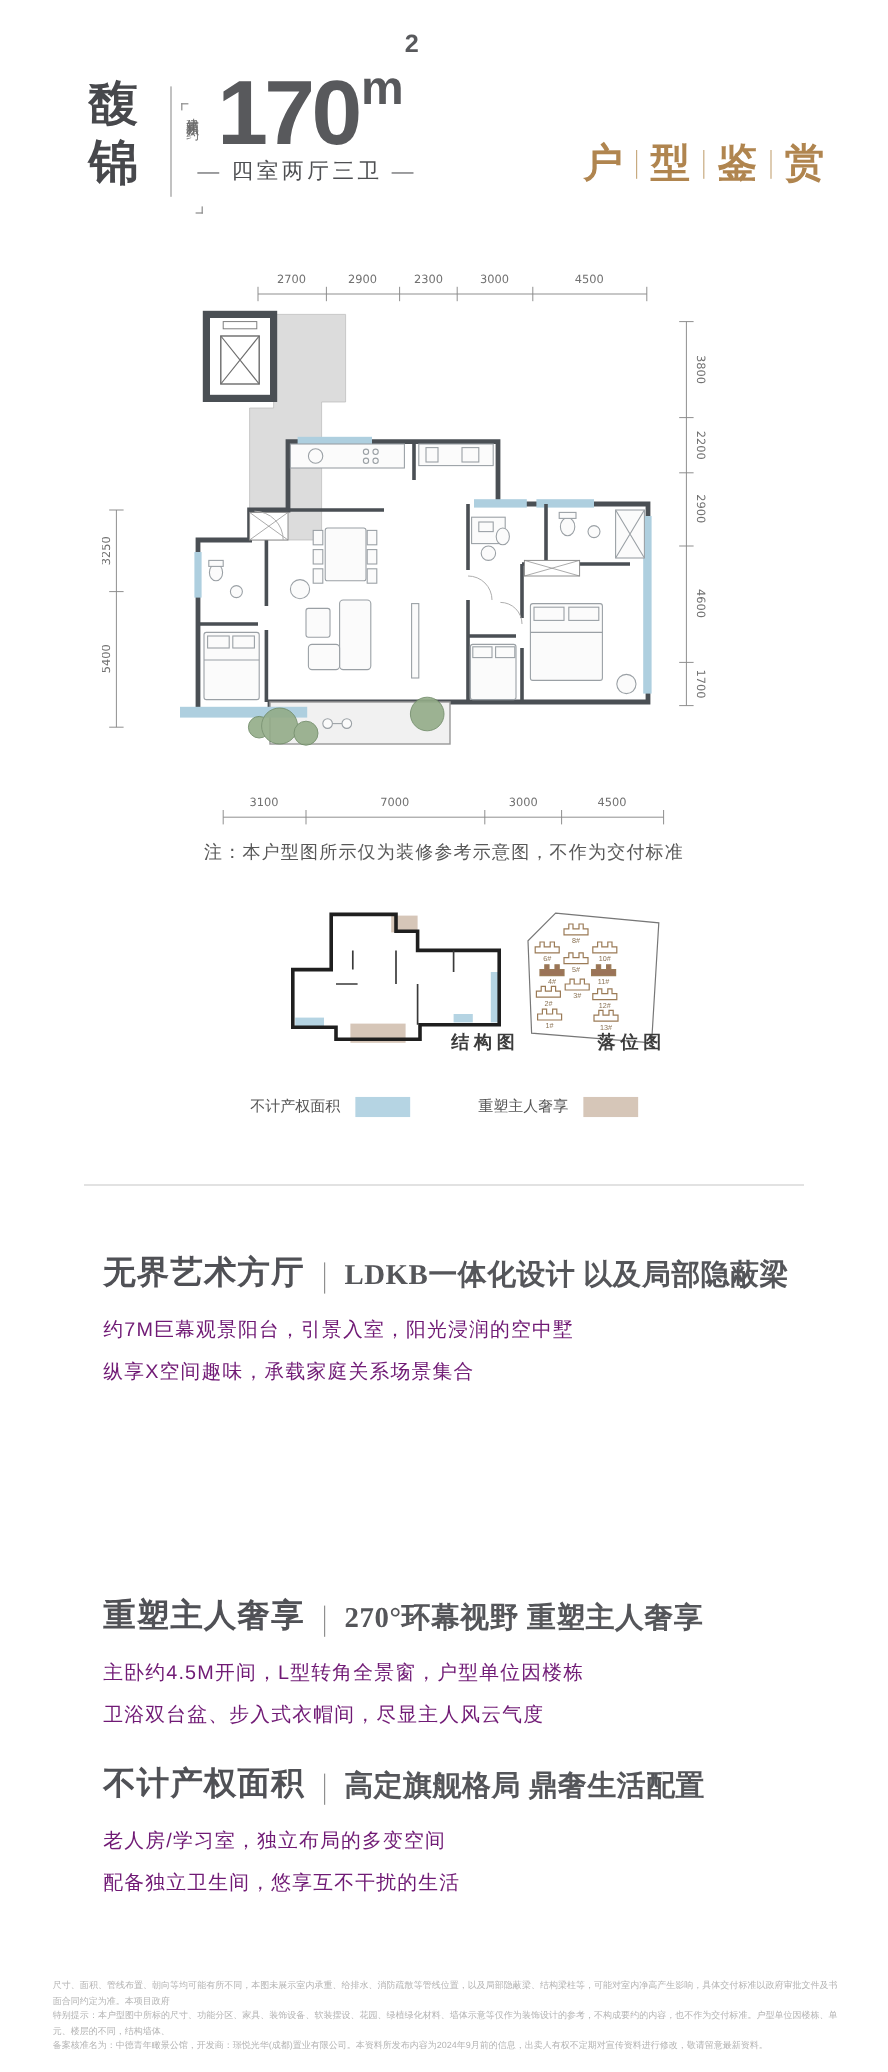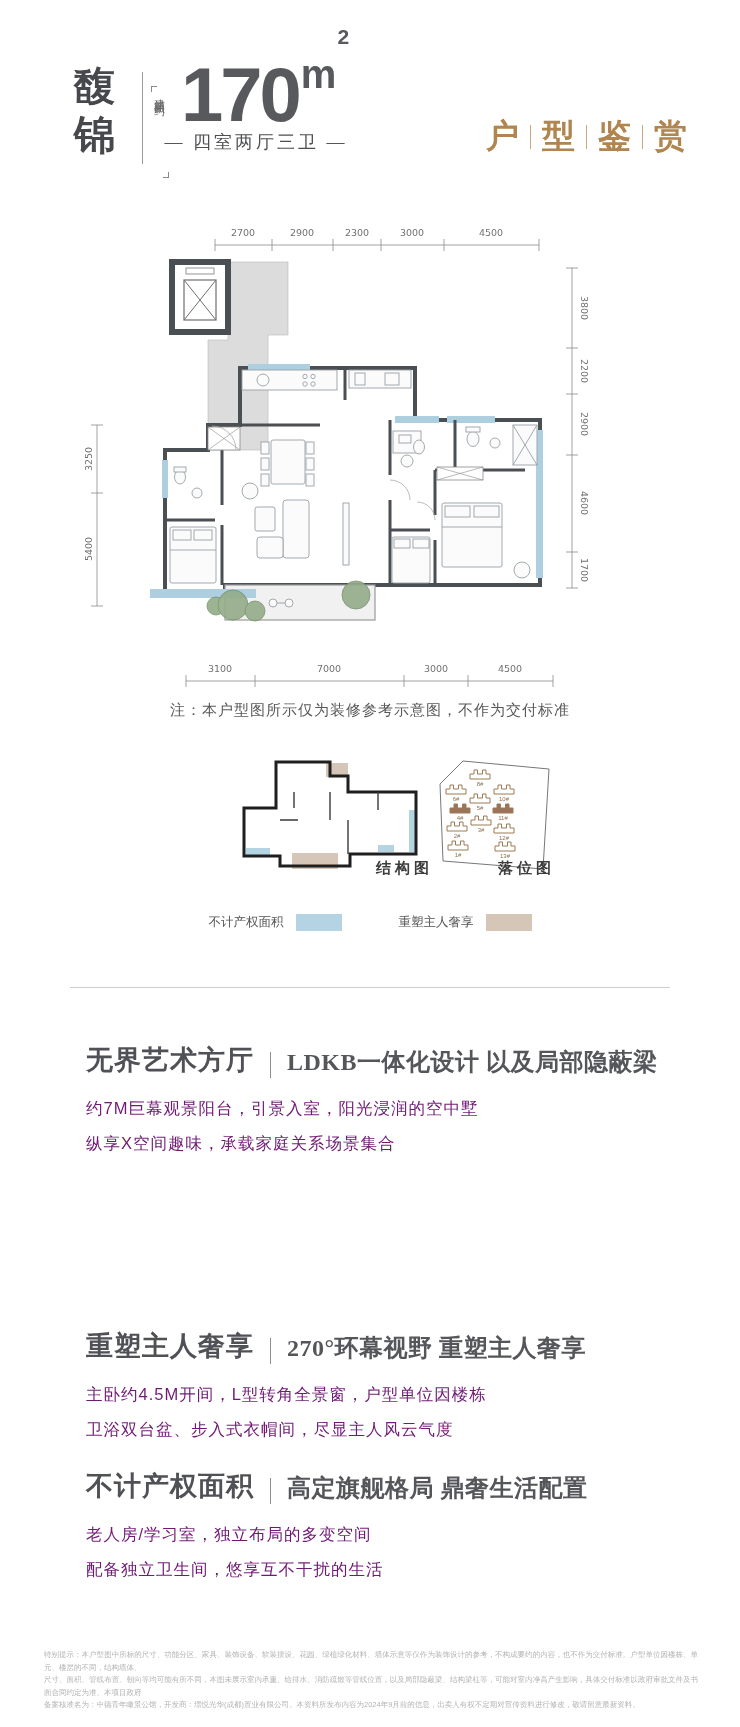--- a/index.html
+++ b/index.html
@@ -313,18 +313,18 @@
       <span class="f-sep"></span>
       <span class="f-sub">高定旗舰格局 鼎奢生活配置</span>
     </div>
     <div class="f-body">
       <div>老人房/学习室，独立布局的多变空间</div>
       <div>配备独立卫生间，悠享互不干扰的生活</div>
     </div>
   </div>
 
   <div class="footer">
+    <div>尺寸、面积、管线布置、朝向等均可能有所不同，本图未展示室内承重、给排水、消防疏散等管线位置，以及局部隐蔽梁、结构梁柱等，可能对室内净高产生影响，具体交付标准以政府审批文件及书面合同约定为准。本项目政府</div>
     <div>特别提示：本户型图中所标的尺寸、功能分区、家具、装饰设备、软装摆设、花园、绿植绿化材料、墙体示意等仅作为装饰设计的参考，不构成要约的内容，也不作为交付标准。户型单位因楼栋、单元、楼层的不同，结构墙体、</div>
-    <div>尺寸、面积、管线布置、朝向等均可能有所不同，本图未展示室内承重、给排水、消防疏散等管线位置，以及局部隐蔽梁、结构梁柱等，可能对室内净高产生影响，具体交付标准以政府审批文件及书面合同约定为准。本项目政府</div>
     <div>备案核准名为：中德青年瞰景公馆，开发商：璟悦光华(成都)置业有限公司。本资料所发布内容为2024年9月前的信息，出卖人有权不定期对宣传资料进行修改，敬请留意最新资料。</div>
   </div>
 
 </div>
 
 </body></html>

